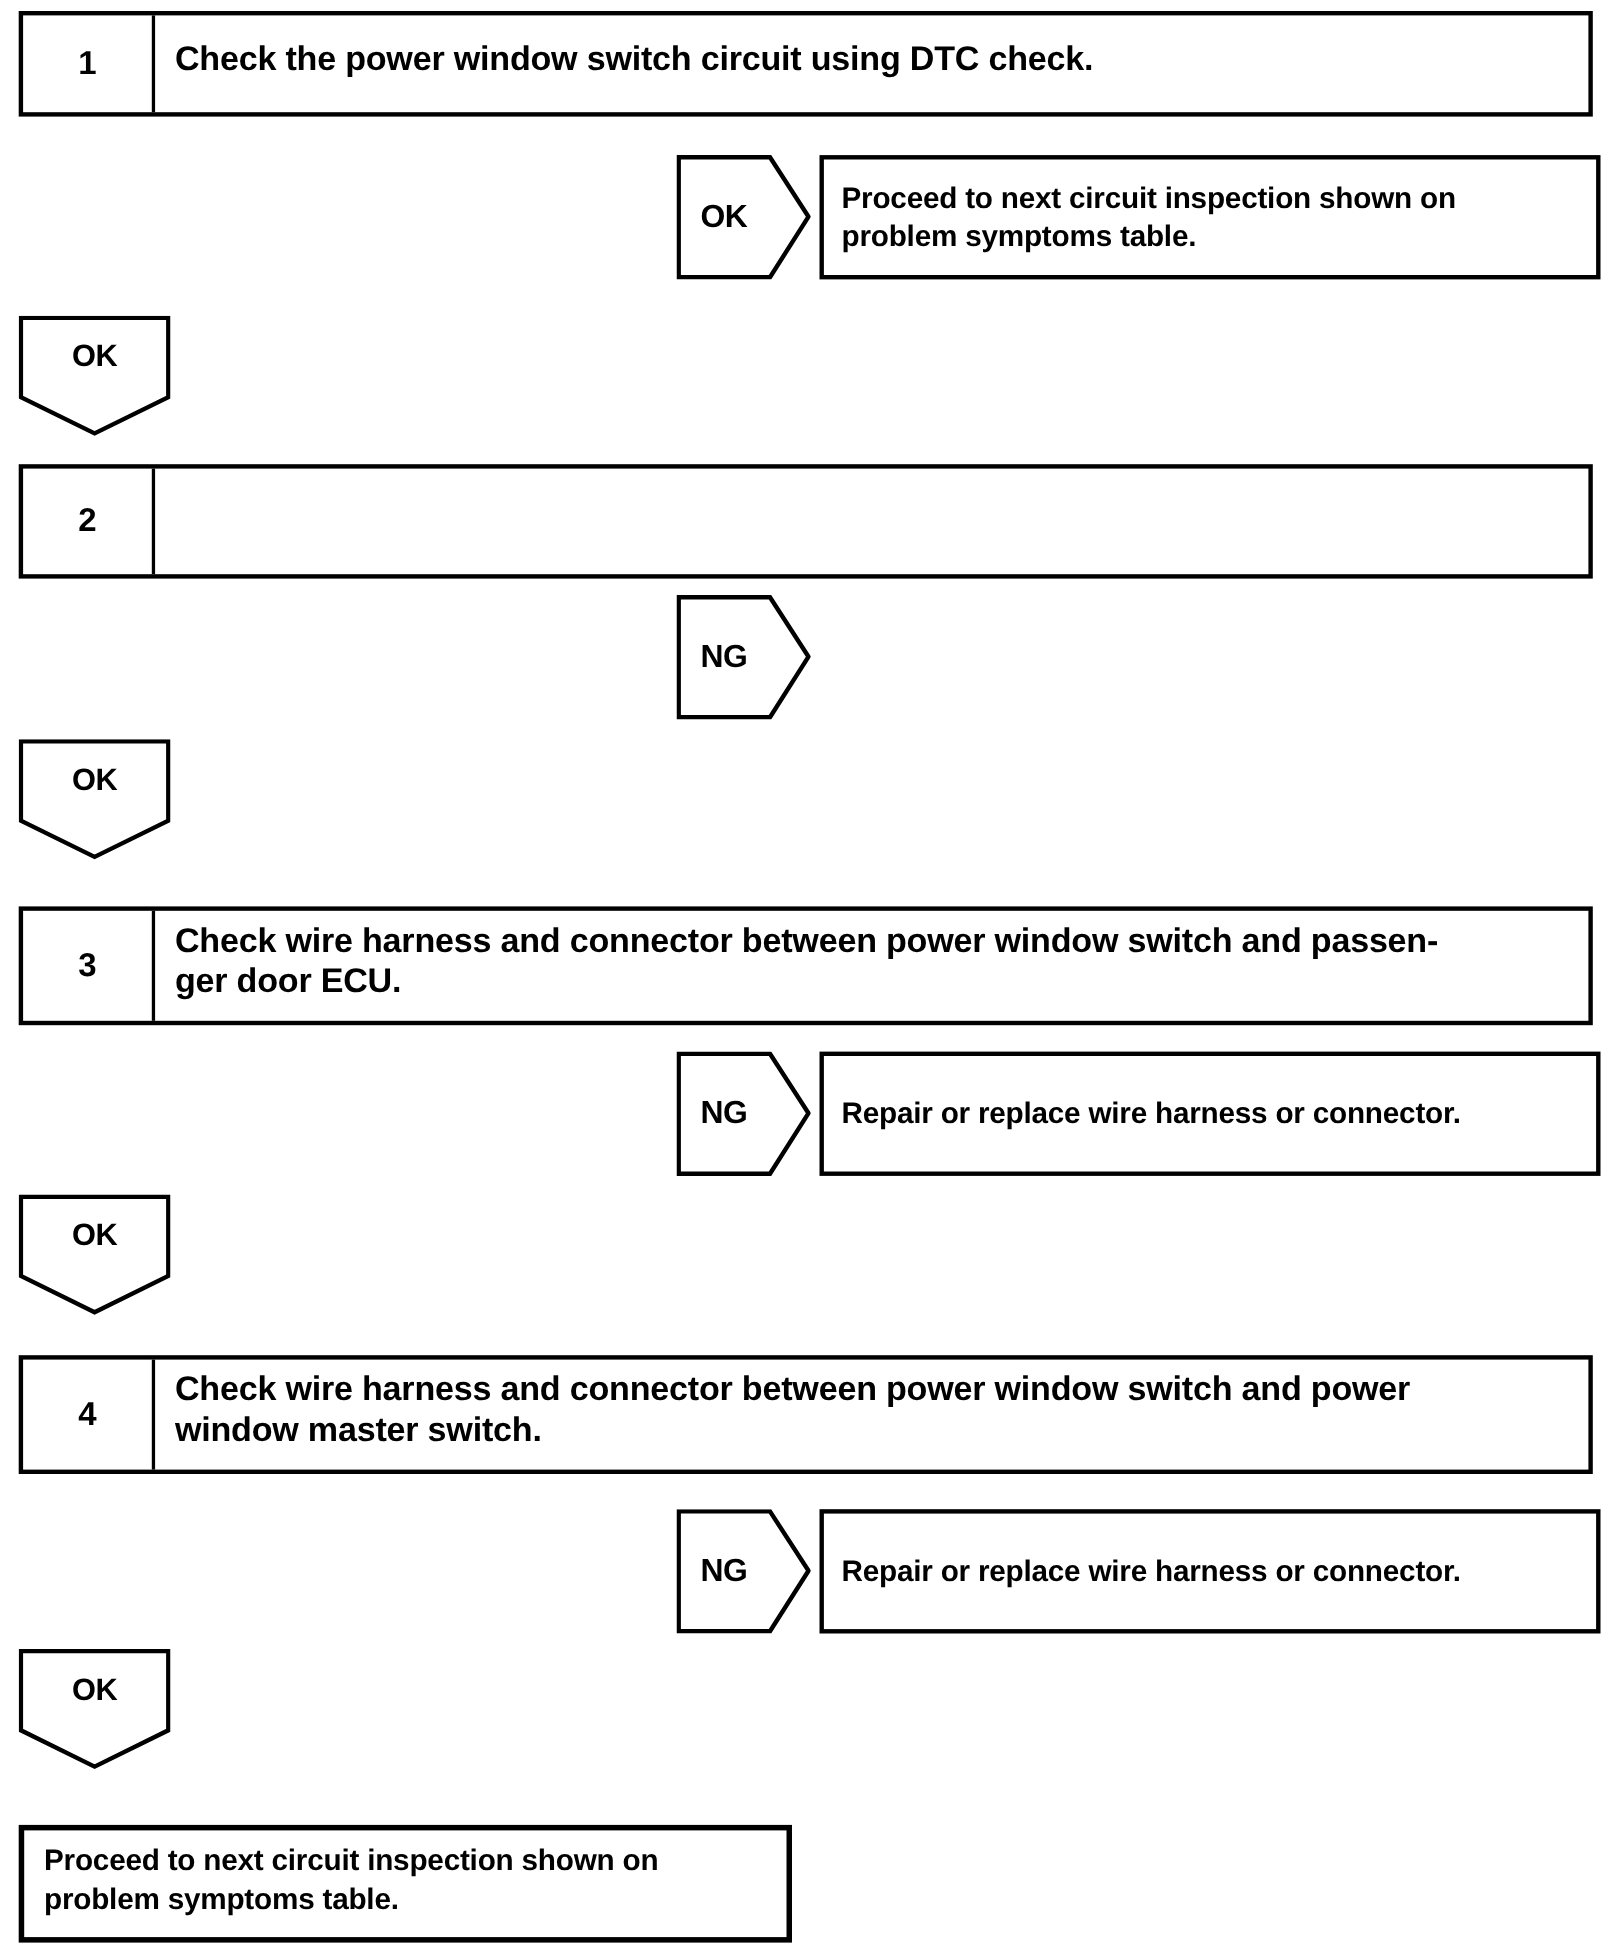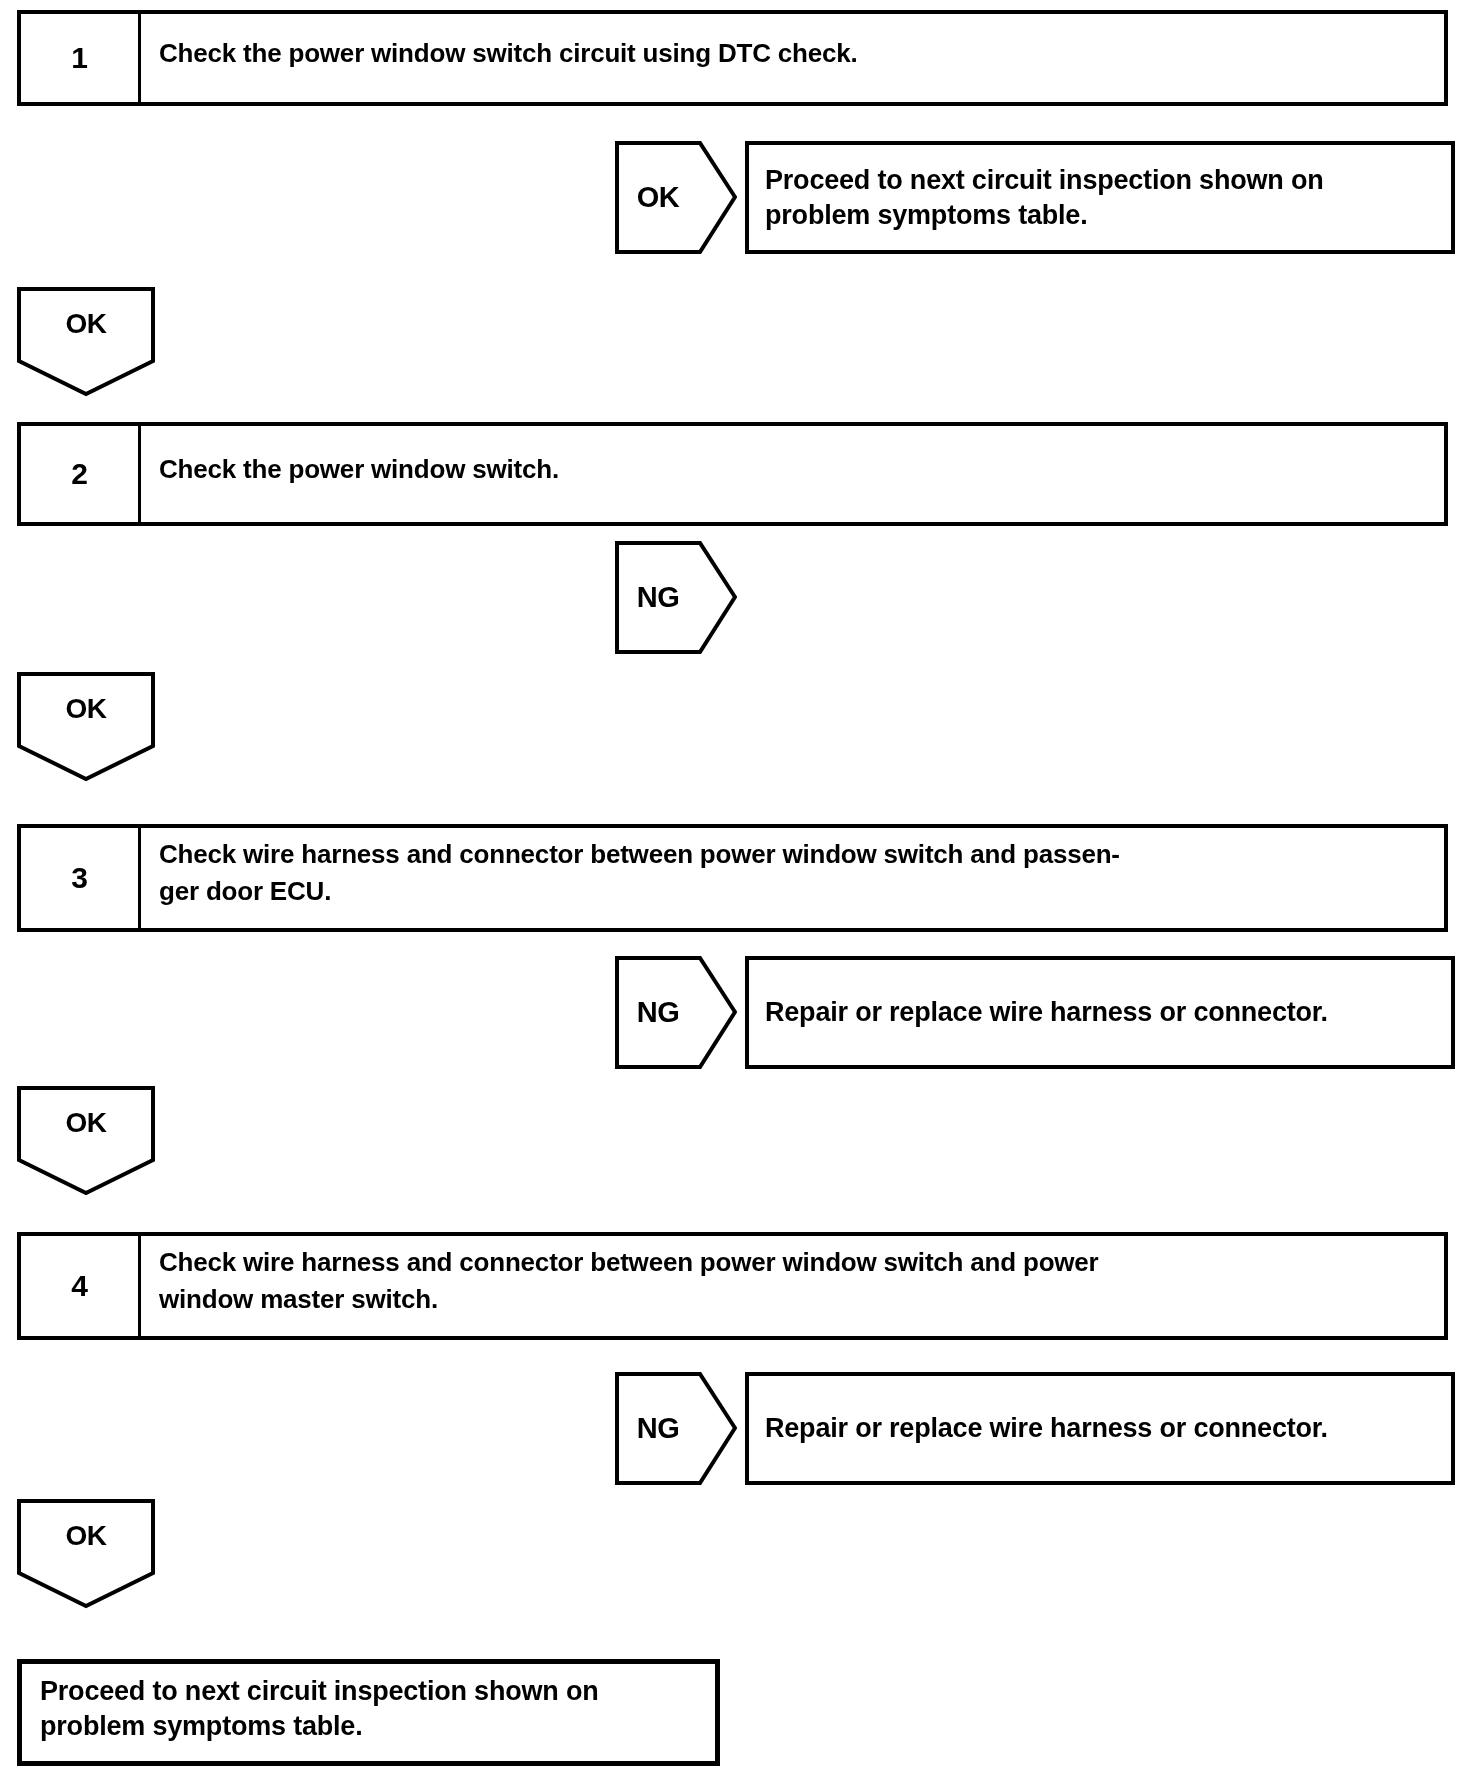--- a/index.html
+++ b/index.html
@@ -36,21 +36,21 @@
     display: flex;
     align-items: center;
     justify-content: center;
     font-size: 30px;
   }
   .step-text {
     flex: 1;
     display: flex;
     align-items: center;
     padding: 0 20px 10px 18px;
-    font-size: 26px;
+    font-size: 31px;
     line-height: 37px;
     white-space: pre-line;
     letter-spacing: -0.2px;
   }
   .h1 { height: 96px; }
   .h2 { height: 104px; }
   .h3 { height: 108px; }
 
   
   .branch-row {
@@ -157,21 +157,20 @@
     <svg width="138" height="110" viewBox="0 0 138 110" aria-hidden="true">
       <polygon points="2,2 136,2 136,74 69,107 2,74" fill="#ffffff" stroke="#000000" stroke-width="4"></polygon>
     </svg>
     <span class="lbl">OK</span>
   </div>
 
   <section class="step-row h2 mt25">
     <div class="step-num-cell">
       <span>2</span>
     </div>
-    <div class="step-text">Check the power window switch.</div>
   </section>
 
   <div class="branch-row mt15">
     <div class="pent pent-right">
       <svg width="122" height="113" viewBox="0 0 122 113" aria-hidden="true">
         <polygon points="2,2 85,2 120,56 85,111 2,111" fill="#ffffff" stroke="#000000" stroke-width="4"></polygon>
       </svg>
       <span class="lbl">NG</span>
     </div>
   </div>

